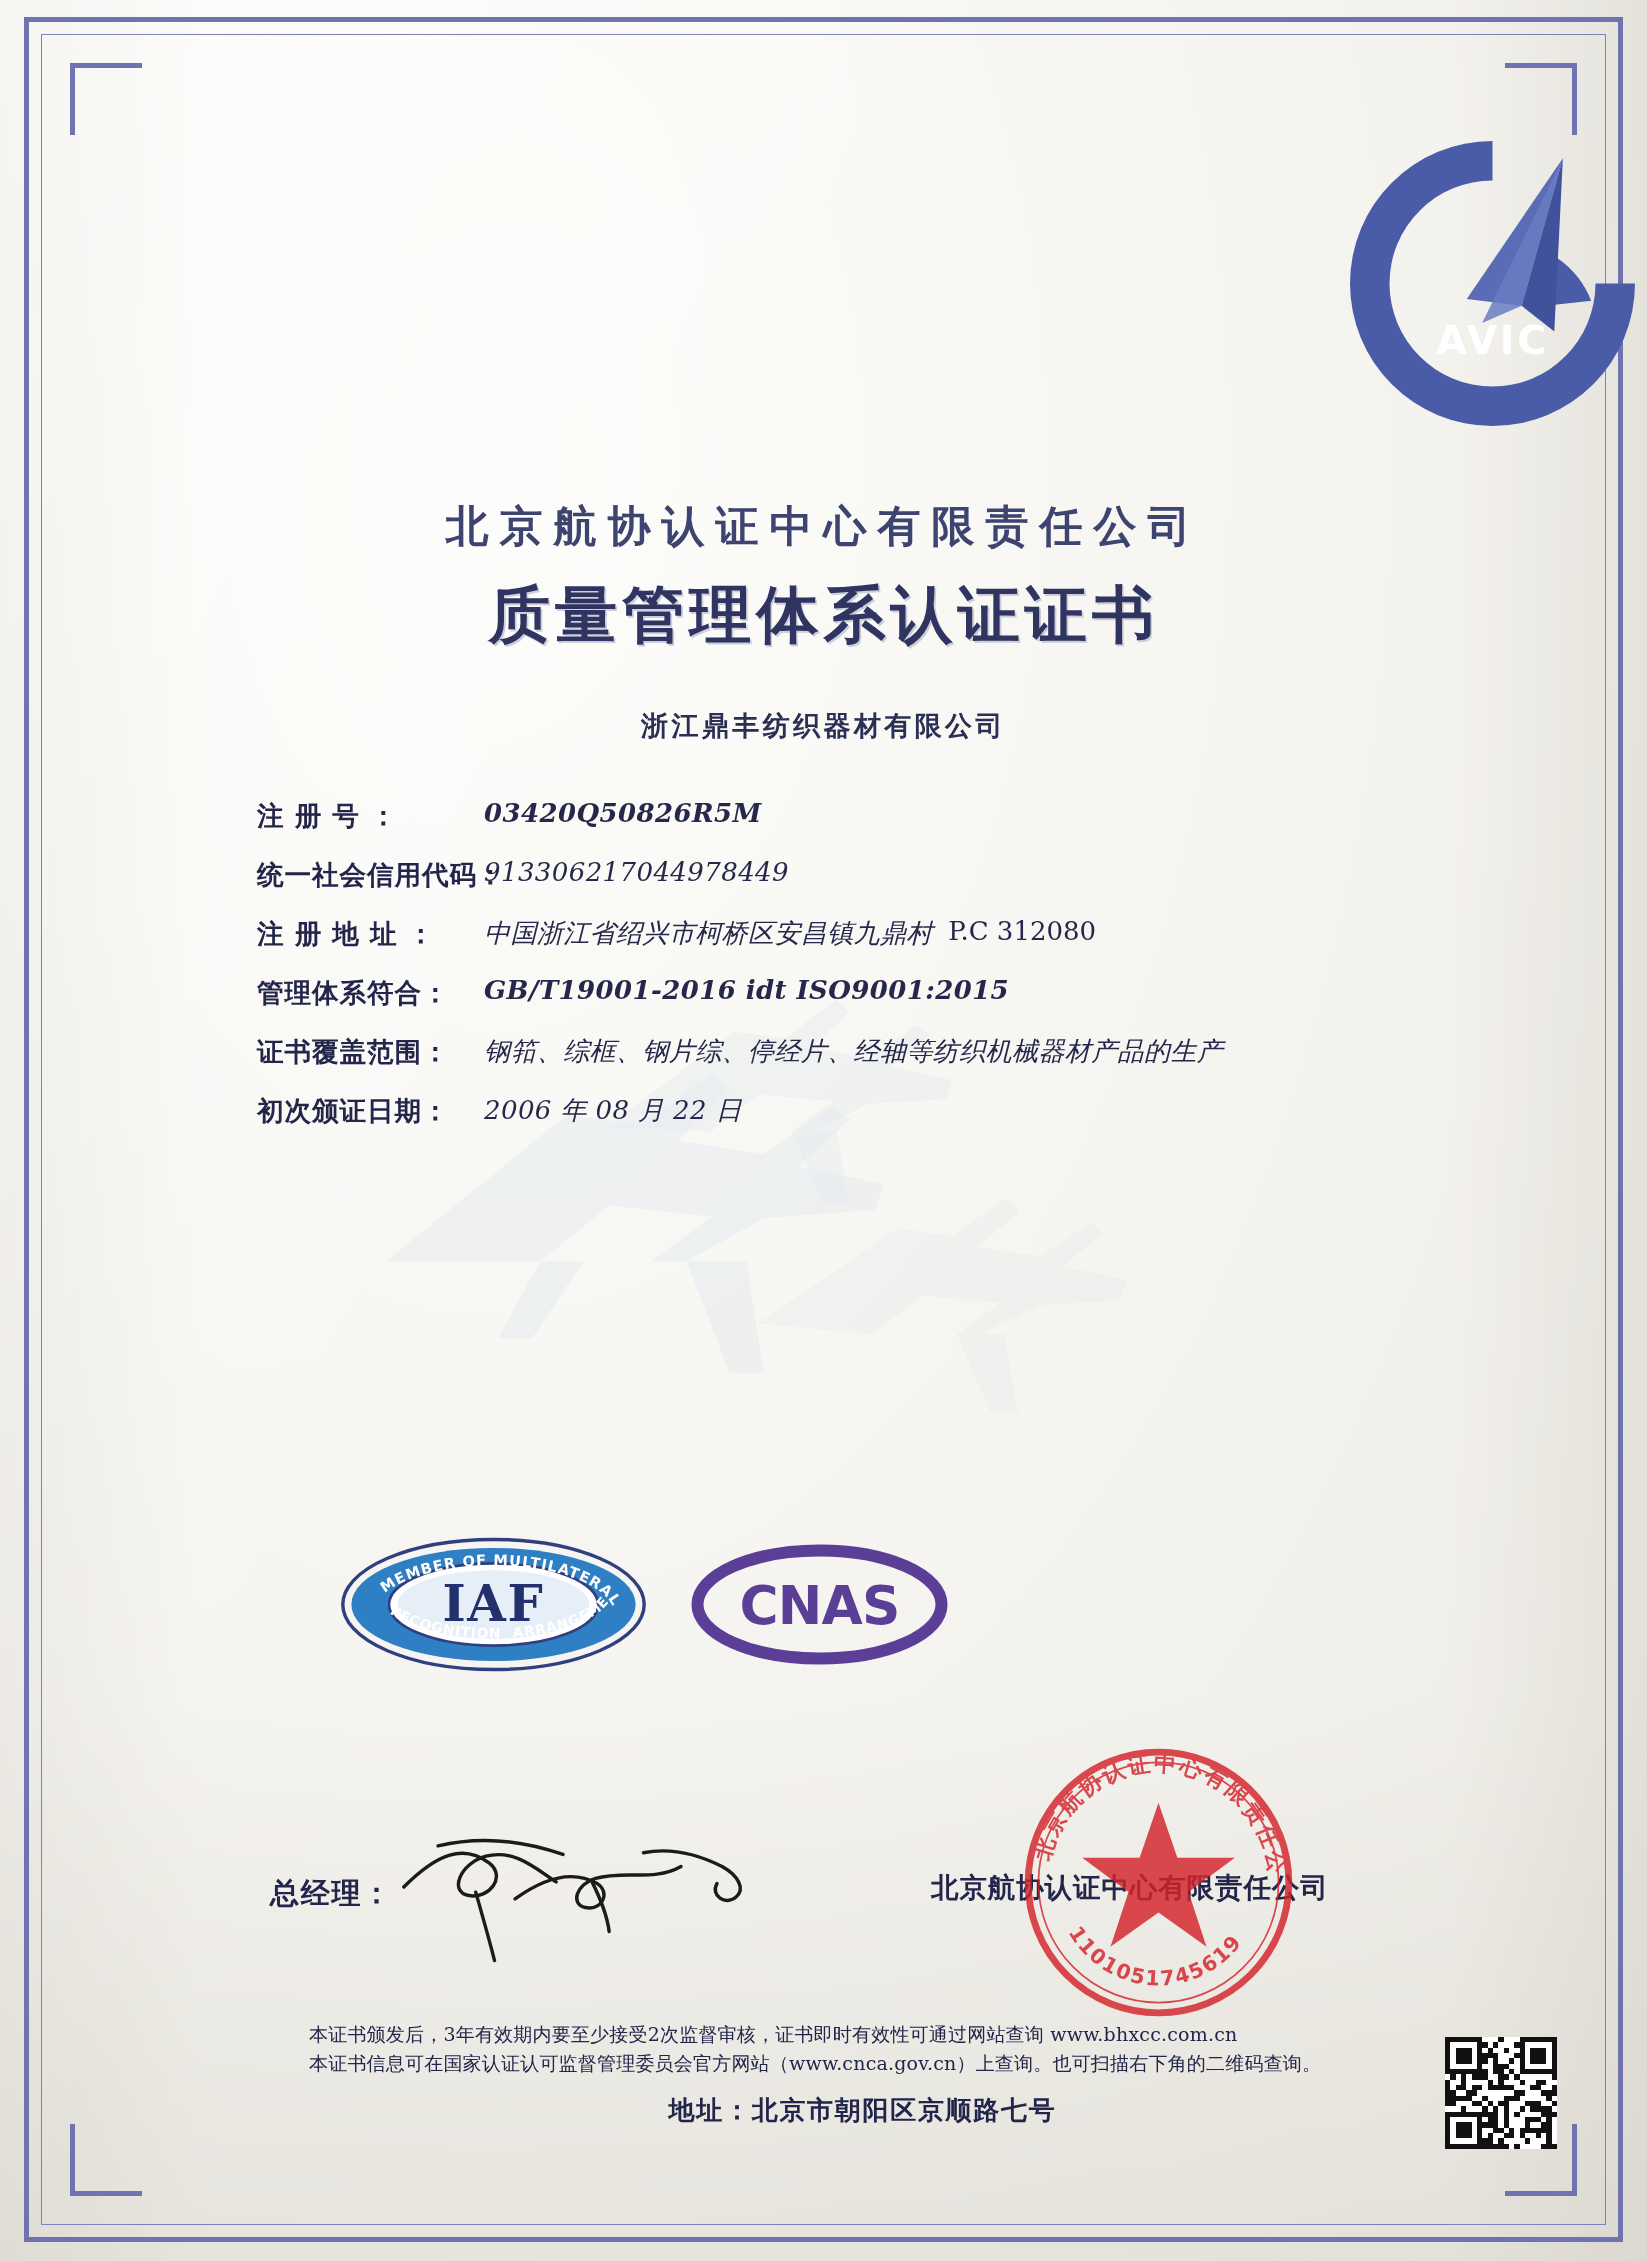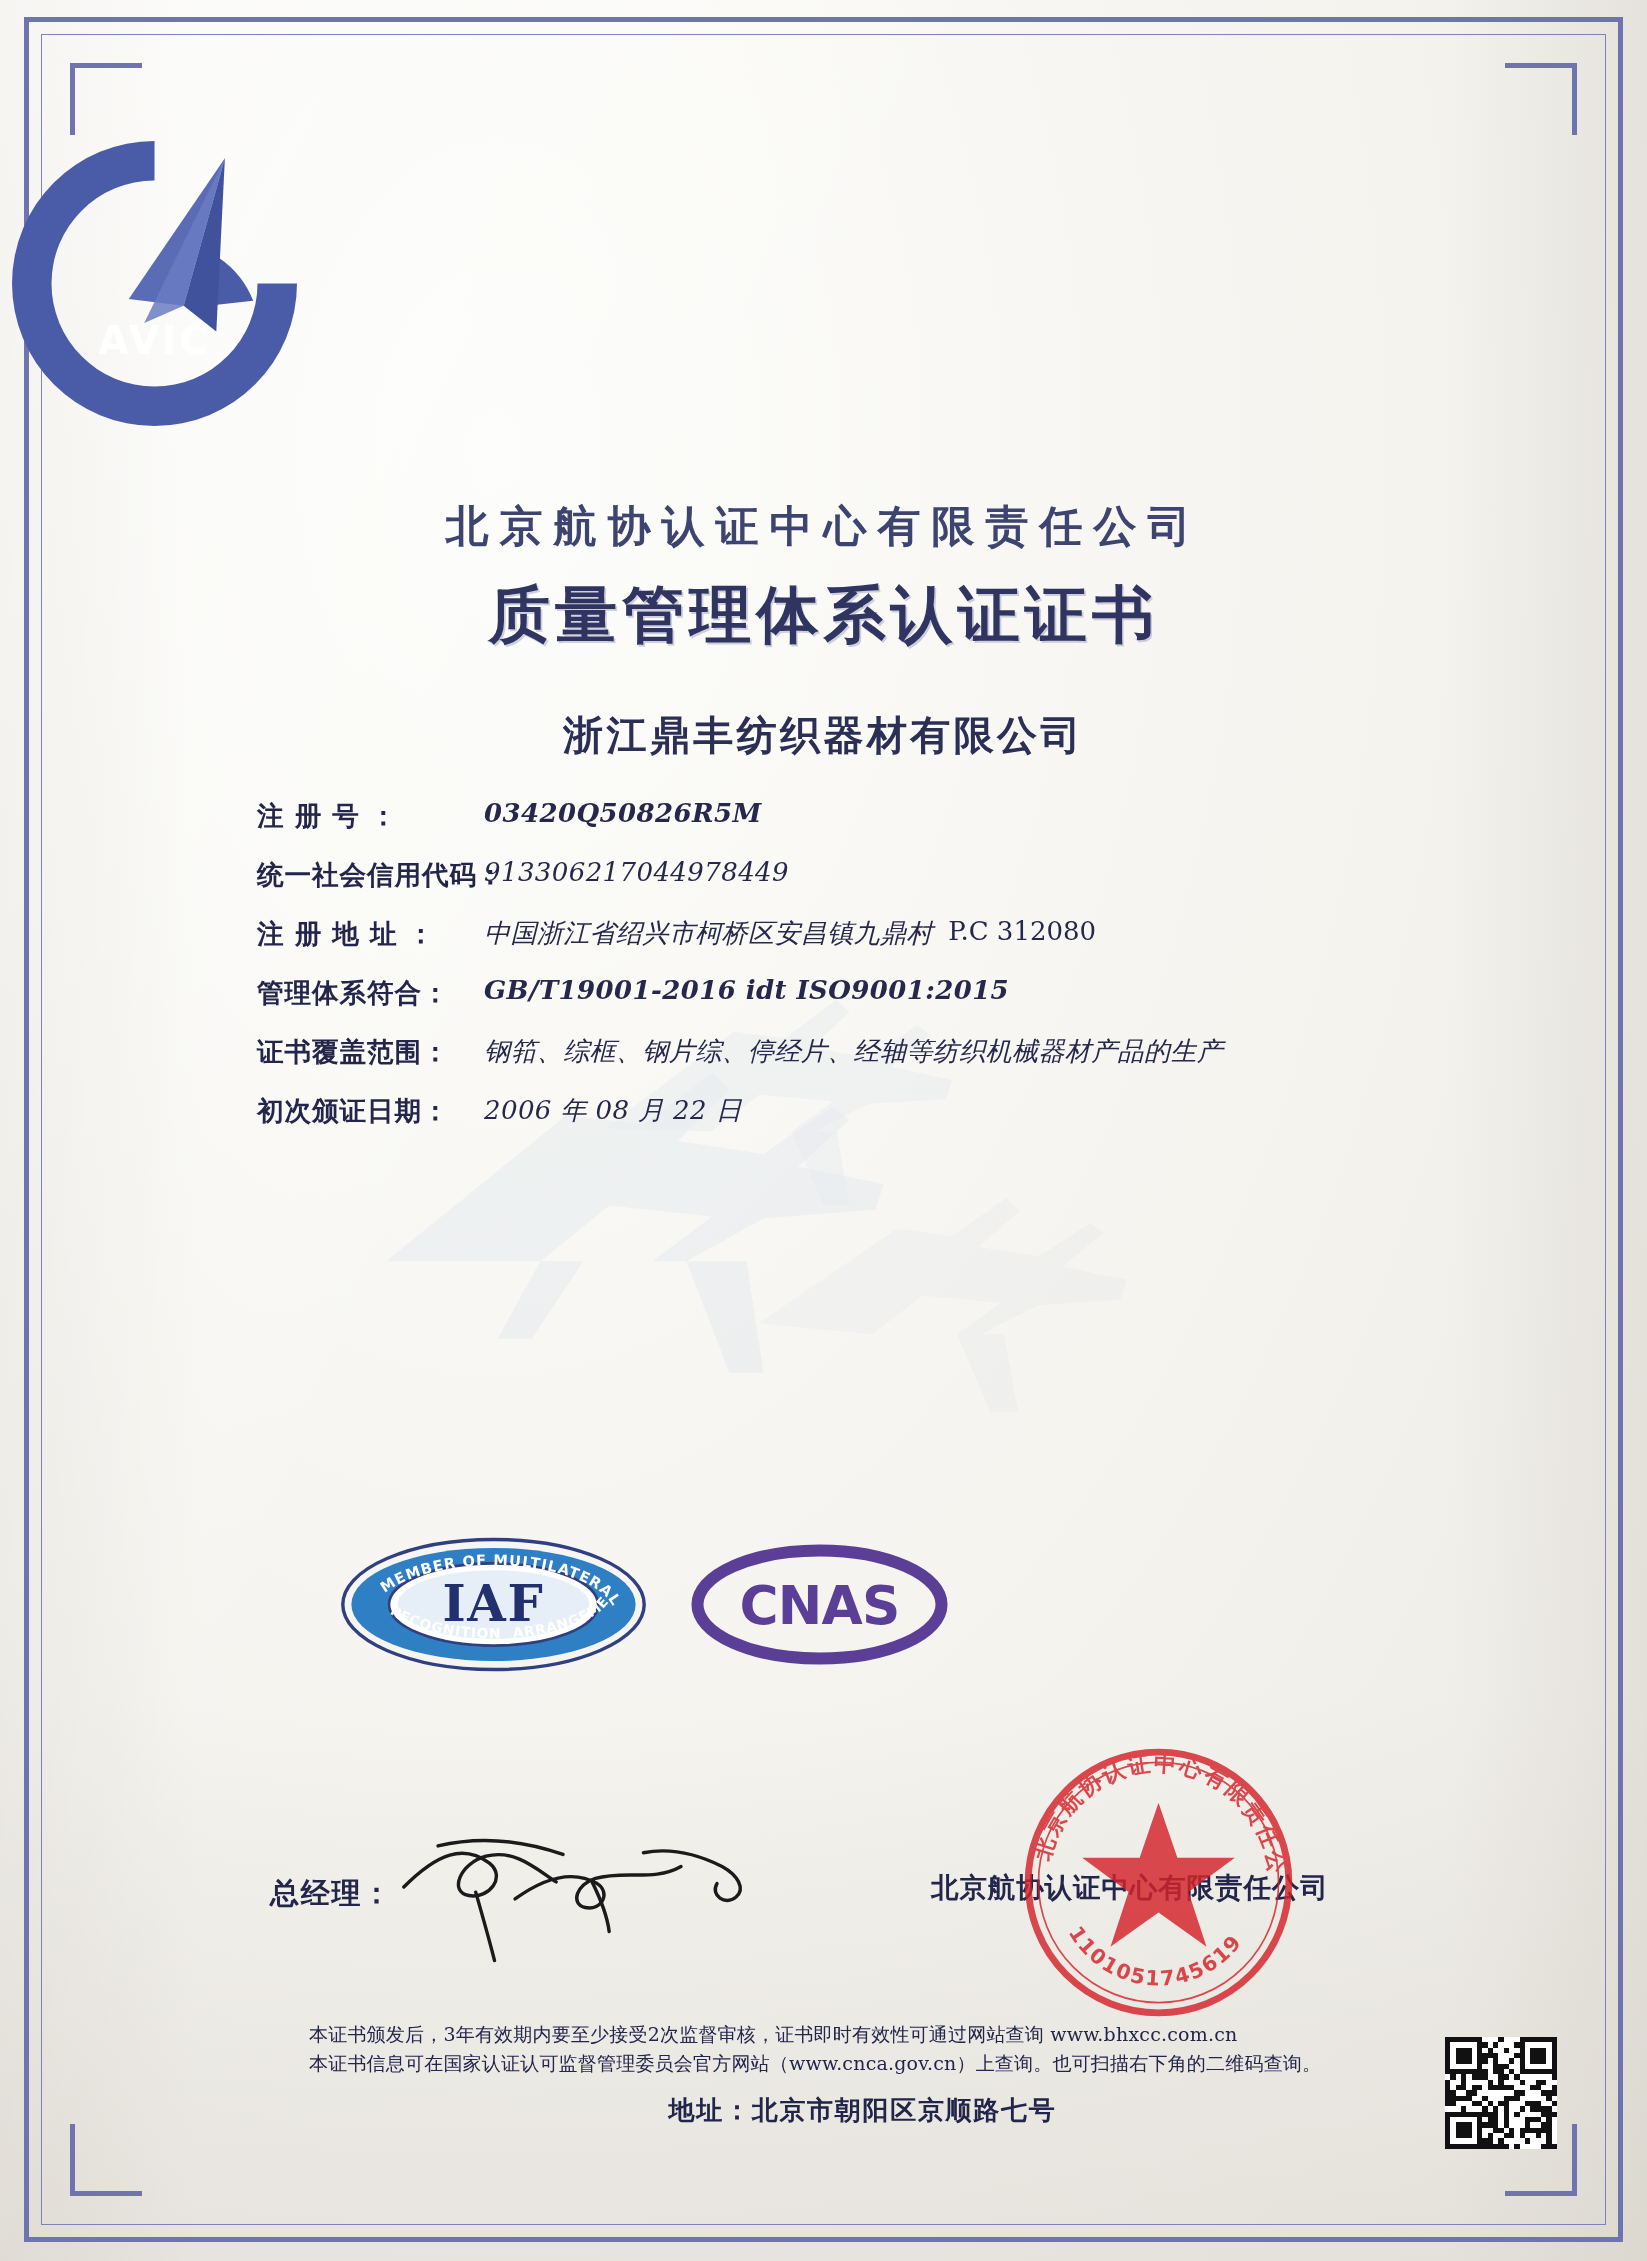--- a/index.html
+++ b/index.html
@@ -43,41 +43,41 @@
   .corner.br{right:70px;bottom:65px;border-left:none;border-top:none;}
 
   
   .watermark{
     position:absolute;left:283px;top:858px;width:987px;height:652px;
     opacity:.20;pointer-events:none;
   }
   
   .logo-wrap{
     position:absolute;left:0;right:0;top:129px;
-    display:flex;justify-content:flex-start;
+    display:flex;justify-content:flex-end;
   }
   
   .t-org{
     position:absolute;left:0;right:0;top:498px;
     text-align:center;
     font-family:"DejaVu Serif", serif;
     font-size:43px;letter-spacing:11px;color:#3d4470;font-weight:700;
   }
   .t-main{
     position:absolute;left:0;right:0;top:573px;
     text-align:center;
     font-family:"DejaVu Serif", serif;
     font-size:62px;letter-spacing:5.1px;color:#2f3560;font-weight:700;
     text-shadow:1.7px 1.7px 0 rgba(120,125,170,.35);
   }
   .t-company{
     position:absolute;left:0;right:0;top:708px;
     text-align:center;
     font-family:"DejaVu Serif", serif;
-    font-size:40px;letter-spacing:3.4px;color:#2b2f55;font-weight:700;
+    font-size:27px;letter-spacing:3.4px;color:#2b2f55;font-weight:700;
   }
 
   
   .fields{
     position:absolute;left:257px;top:798px;width:1149px;
   }
   .frow{
     display:flex;align-items:flex-start;margin-bottom:23px;
     font-family:"DejaVu Serif", serif;color:#25284a;
   }

